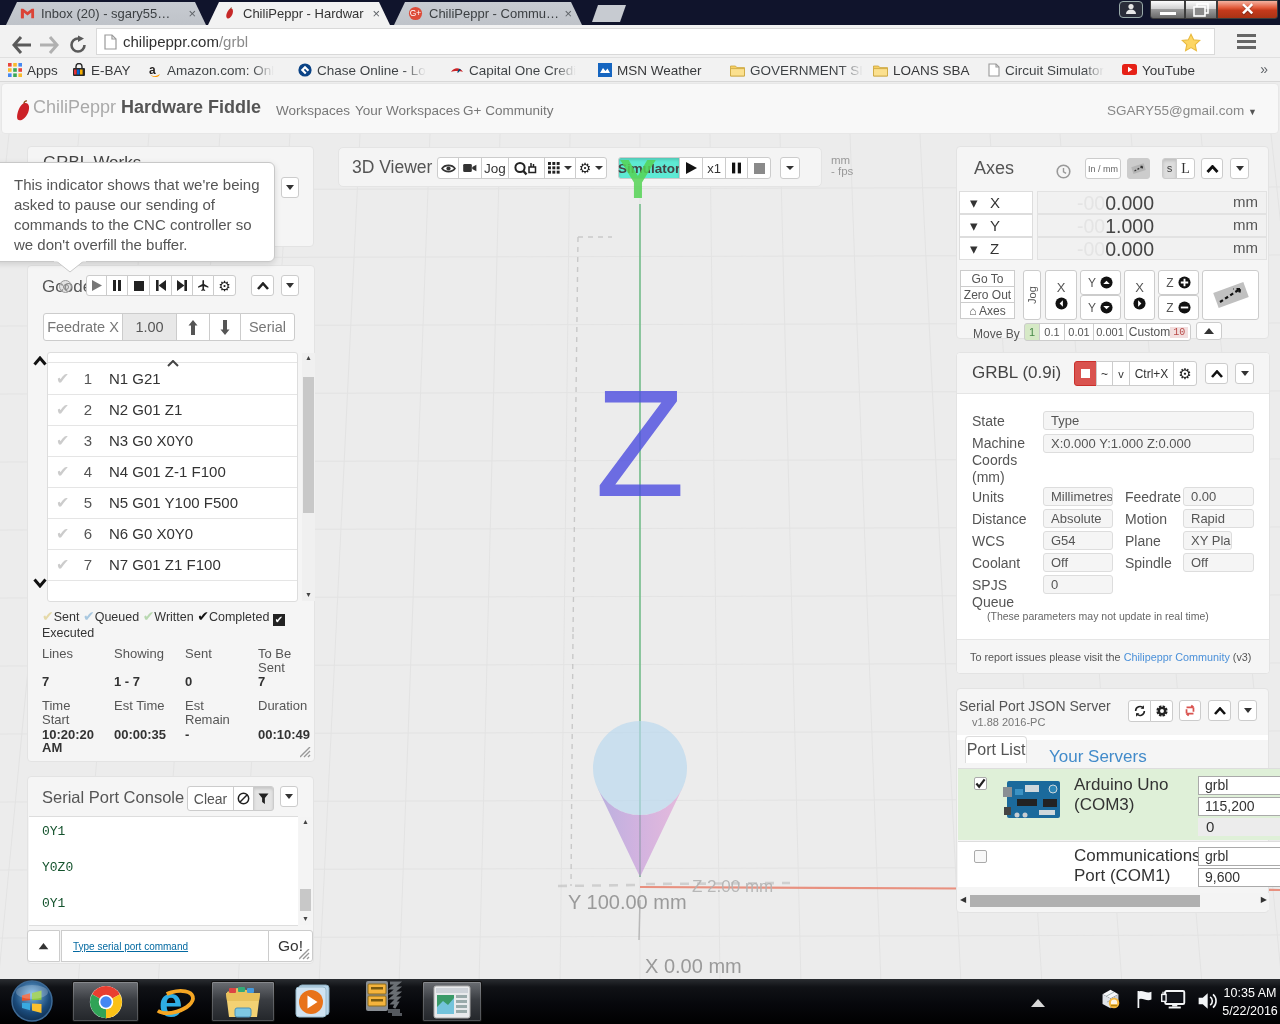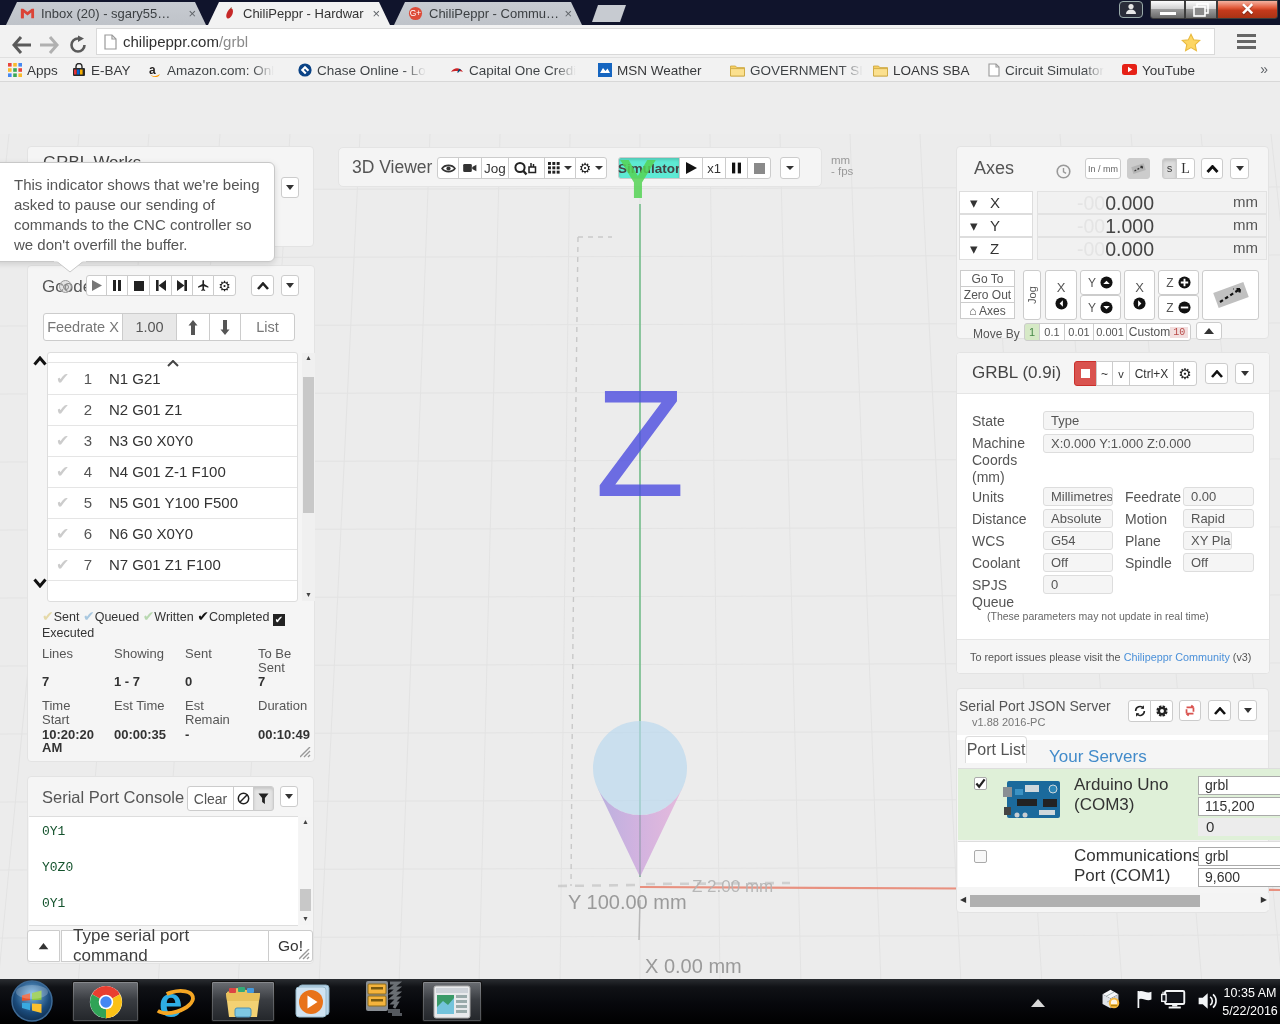--- a/index.html
+++ b/index.html
@@ -255,20 +255,32 @@
         <b class="fade">Circuit Simulator</b>
       </span>
     <span class="bk" style="left:1122px">
         <svg width="15" height="12" viewBox="0 0 15 12">
           <rect width="15" height="11" rx="2.5" fill="#e62117"></rect>
           <path d="M6 2.8 l4.4 2.7 L6 8.2z" fill="#fff"></path>
         </svg>
         <b>YouTube</b>
       </span>
     <span id="bkmore">»</span>
+  </div>
+  <div id="pageheader">
+    <svg id="chili" width="15" height="25" viewBox="0 0 17 26">
+        <path d="M8.5 6 C12 4.5 14.5 6.5 14.8 10 C15.2 16 11.5 22.5 6.5 24.8 C3.2 26.2 1 24.5 1.2 21.2 C1.5 15.5 4.5 8.2 8.5 6 Z" fill="#cc2127"></path>
+        <path d="M9 6.2 C9.2 4.2 10.8 3 12.4 3.4" stroke="#8d4a12" stroke-width="1.5" fill="none"></path>
+      </svg>
+    <span id="hd1">ChiliPeppr</span>
+      <span id="hd2">Hardware Fiddle</span>
+    <span class="navlink" style="left:274px">Workspaces</span>
+    <span class="navlink" style="left:353px">Your Workspaces</span>
+    <span class="navlink" style="left:461px">G+ Community</span>
+    <span id="acct">SGARY55@gmail.com <span style="font-size:9px;color:#555;">▼</span></span>
   </div>
   <div id="viewer">
     <svg width="1280" height="850" style="position:absolute;top:0;left:0">
       <g stroke="#e3e3e3" stroke-width="1">
           <line x1="9" y1="0" x2="-83" y2="850"></line>
           <line x1="79" y1="0" x2="-2" y2="850"></line>
           <line x1="149" y1="0" x2="78" y2="850"></line>
           <line x1="220" y1="0" x2="158" y2="850"></line>
           <line x1="290" y1="0" x2="238" y2="850"></line>
           <line x1="360" y1="0" x2="319" y2="850"></line>
@@ -455,21 +467,21 @@
       <span class="gbtn" style="width:34px;height:28px;">
           <svg width="12" height="15" viewBox="0 0 12 15">
             <path d="M6 0 L10.5 5.5 H8 V15 H4 V5.5 H1.5z" fill="#555"></path>
           </svg>
         </span>
       <span class="gbtn" style="width:32px;height:28px;">
           <svg width="12" height="15" viewBox="0 0 12 15">
             <path d="M6 15 L10.5 9.5 H8 V0 H4 V9.5 H1.5z" fill="#555"></path>
           </svg>
         </span>
-      <span class="gbtn" style="width:55px;height:28px;font-size:14.5px;color:#777;">List</span>
+      <span class="gbtn" style="width:55px;height:28px;font-size:14.5px;color:#777;">Serial</span>
     </span>
     <div id="glist">
       <div style="position:absolute;left:0;top:0;width:249px;height:10px;border-bottom:1px solid #e5e5e5;text-align:center;"><svg width="12" height="7" viewBox="0 0 12 7" style="margin-top:2px">
             <path d="M1 6 L6 1 L11 6" stroke="#444" stroke-width="2" fill="none"></path>
           </svg></div>
       <div class="grow" style="top:11px;">
           <span class="gchk">✔</span>
           <span class="gnum">1</span>
           <span class="gtxt">N1 G21</span>
         </div>
@@ -562,21 +574,21 @@
         <div class="sarrow">▲</div>
         <div id="cthumb"></div>
         <div class="sarrow" style="position:absolute;bottom:1px;left:0;">▼</div>
       </div>
     <div id="cinput">
       <span class="gbtn" style="position:absolute;left:0;top:0;width:33px;height:32px;border-radius:3px 0 0 3px;">
           <svg width="11" height="7" viewBox="0 0 12 8">
             <path d="M6 0 L11.5 7 H0.5z" fill="#333"></path>
           </svg>
         </span>
-      <span style="position:absolute;left:33px;top:0;width:208px;height:32px;background:#fff;border:1px solid #ccc;display:flex;align-items:center;padding-left:11px;font-size:17px;color:#404040;">Type serial port command</span>
+      <span style="position:absolute;left:33px;top:0;width:208px;height:32px;background:#fff;border:1px solid #ccc;display:flex;align-items:center;padding-left:11px;font-size:10px;color:#0369a1;text-decoration:underline;">Type serial port command</span>
       <span class="gbtn" style="position:absolute;left:241px;top:0;width:45px;height:32px;border-radius:0 3px 3px 0;font-size:15.5px;color:#333;">Go!</span>
     </div>
     <svg width="11" height="11" style="position:absolute;right:3px;bottom:3px;">
         <path d="M10 0 L0 10 M10 4 L4 10 M10 8 L8 10" stroke="#999" stroke-width="1.4"></path>
       </svg>
   </div>
   <div id="axespanel" class="panel" style="left:956px;top:146px;width:313px;height:193px;">
     <span style="position:absolute;left:17px;top:11px;font-size:18px;color:#555;">Axes</span>
     <svg width="15" height="15" viewBox="0 0 15 15" style="position:absolute;left:99px;top:17px;">
         <circle cx="7.5" cy="7.5" r="6.3" fill="none" stroke="#999" stroke-width="1.6"></circle>

